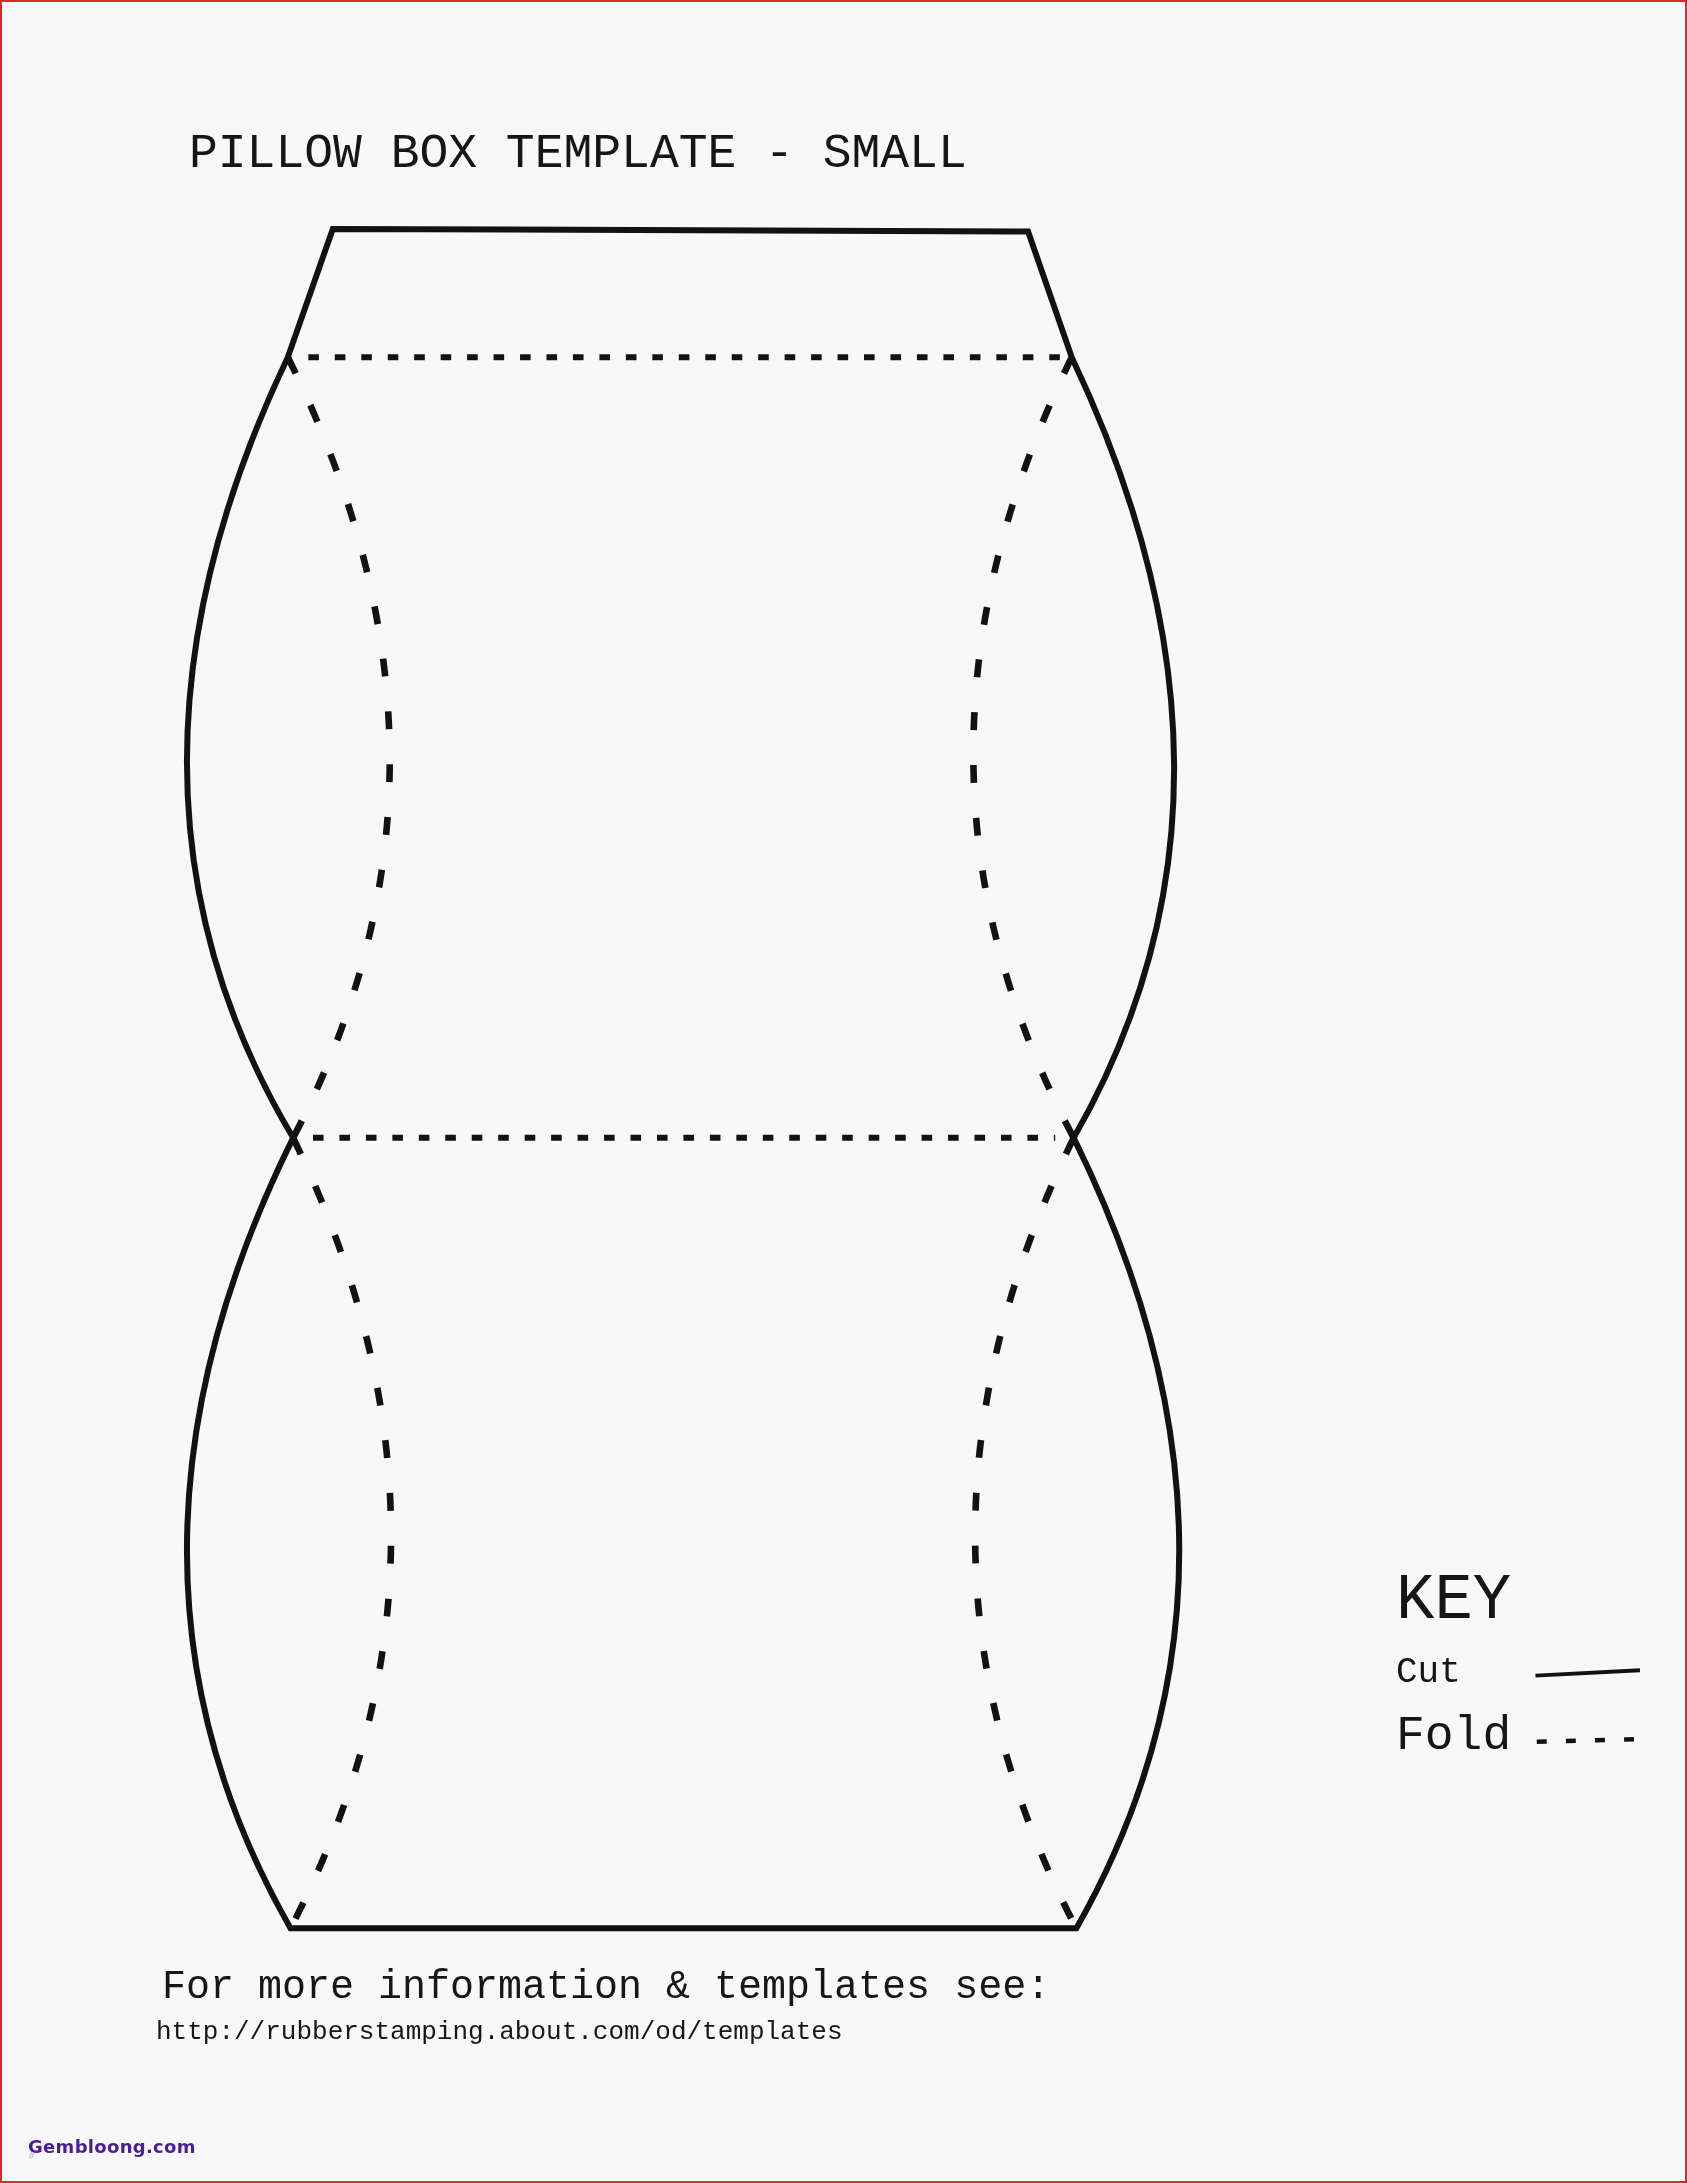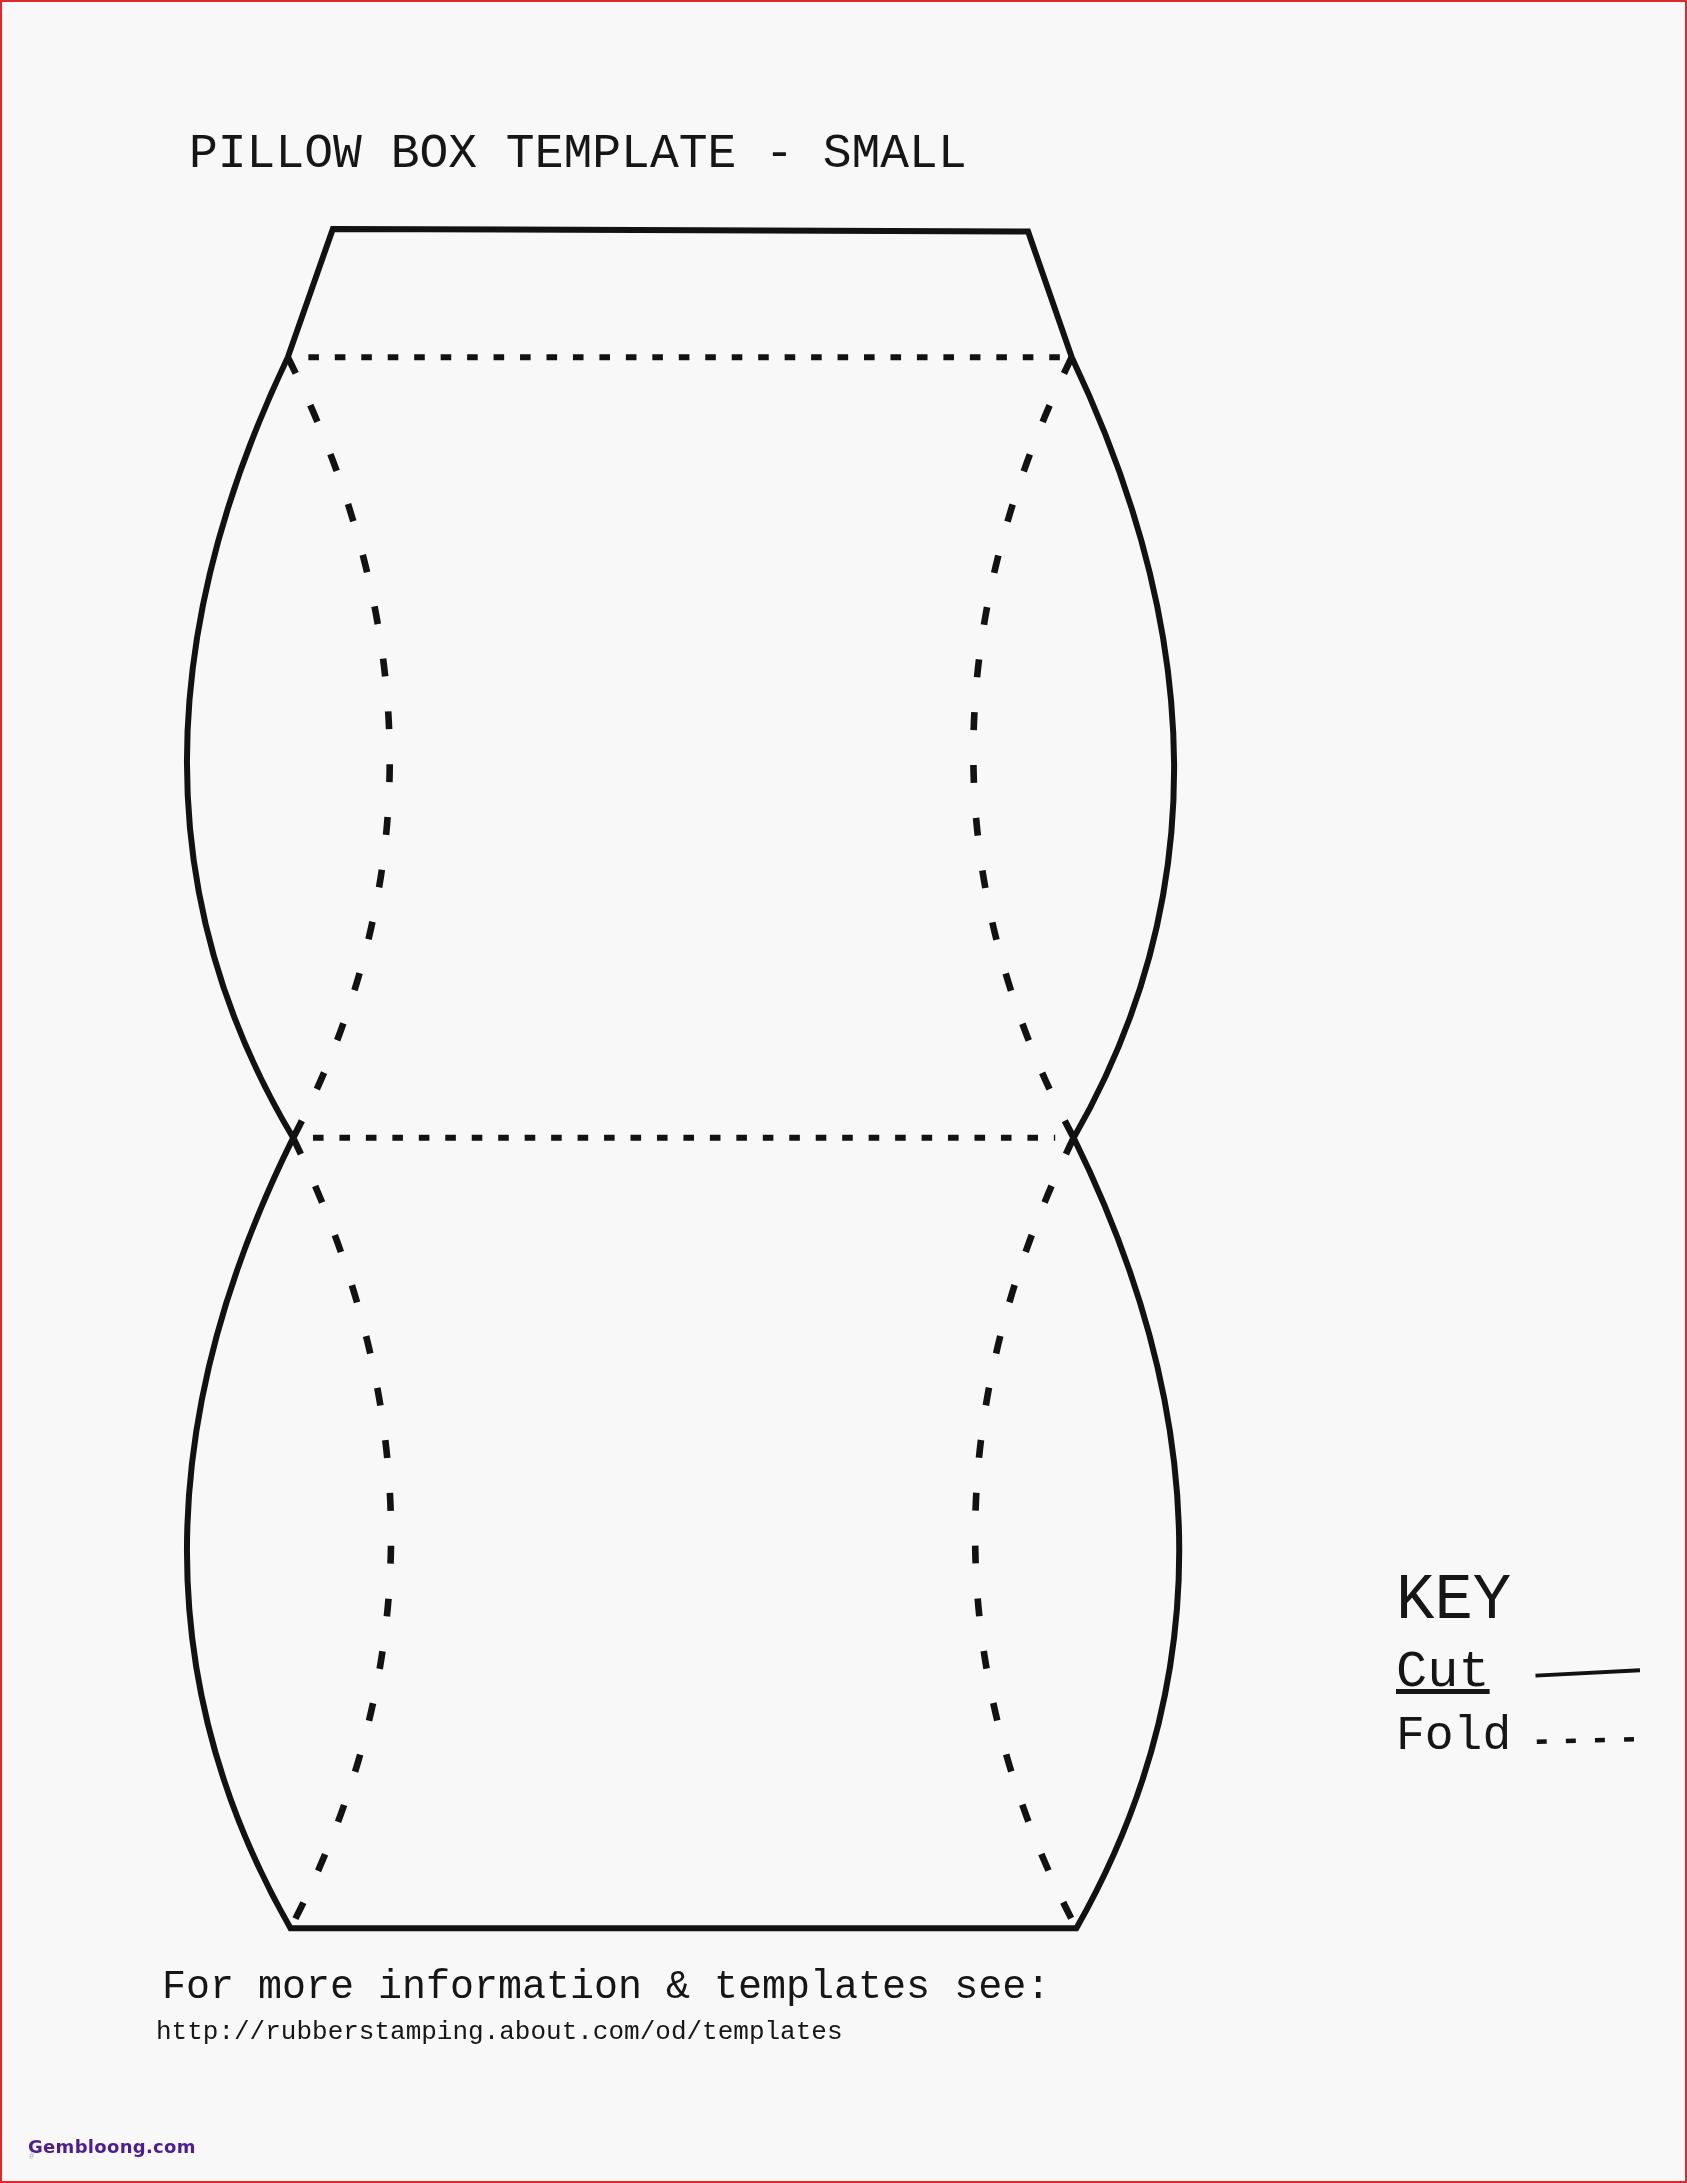--- a/index.html
+++ b/index.html
@@ -48,23 +48,22 @@
     position: absolute;
     left: 1394px;
     top: 1575px;
     font-size: 64px;
     line-height: 48px;
   }
   .key-cut-label {
     position: absolute;
     left: 1394px;
     top: 1647px;
-    font-size: 52px;
+    font-size: 36px;
     line-height: 48px;
-    text-decoration: underline;
   }
   .key-fold-label {
     position: absolute;
     left: 1394px;
     top: 1710px;
     font-size: 48px;
     line-height: 48px;
   }
   .footer-note {
     position: absolute;

